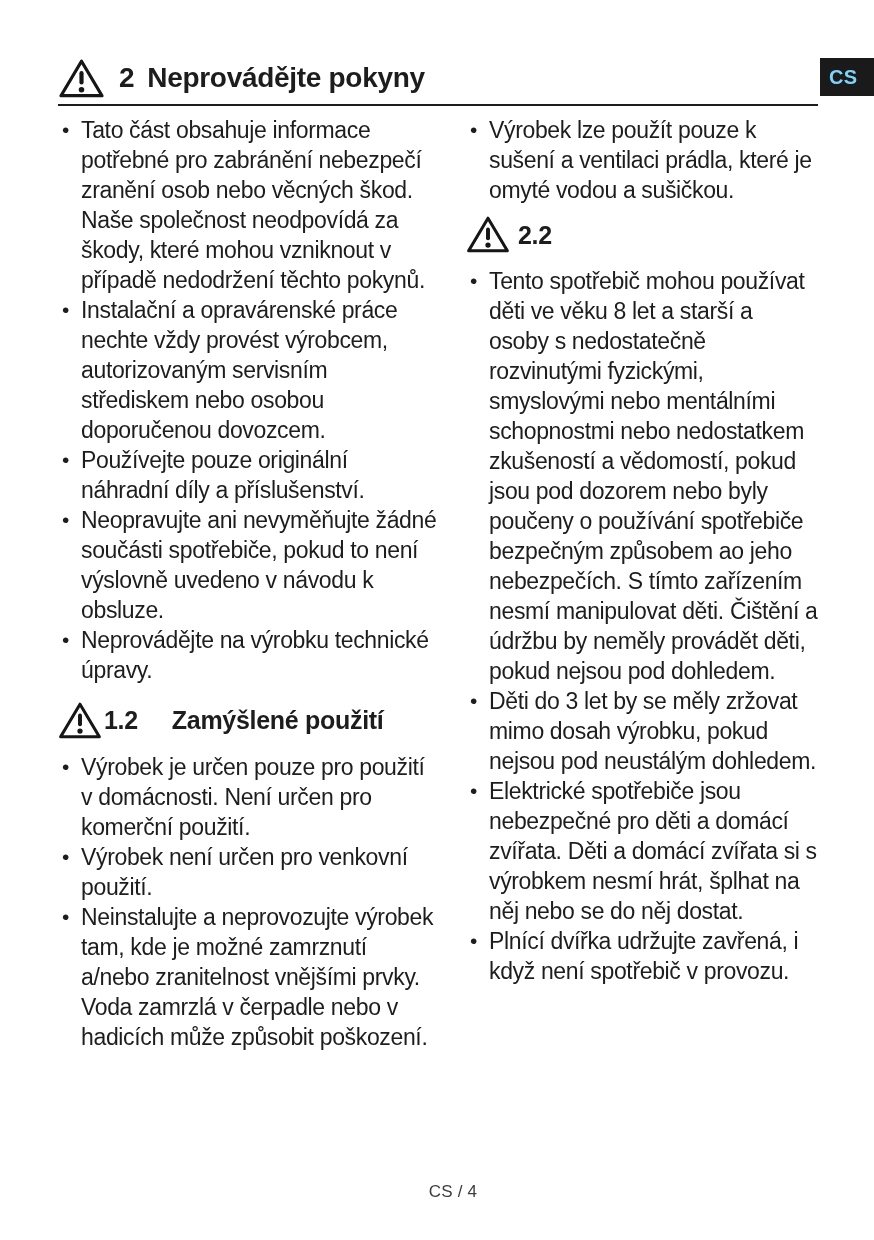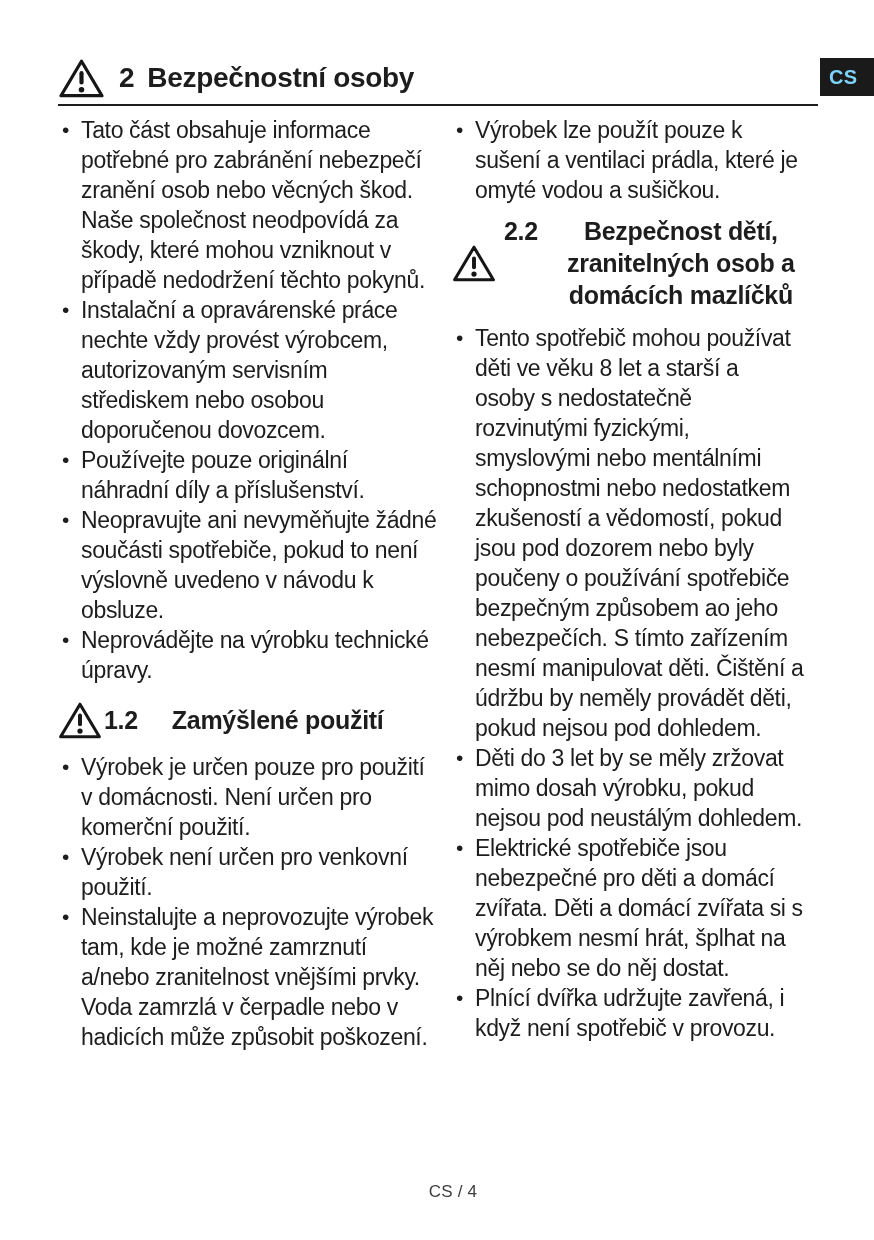--- a/index.html
+++ b/index.html
@@ -57,21 +57,21 @@
     font-weight: 700;
     display: flex;
     align-items: center;
     padding-left: 9px;
     box-sizing: border-box;
     letter-spacing: 0.2px;
   }
   
   .columns {
     display: flex;
-    gap: 12px;
+    gap: 26px;
     margin-top: 9px;
   }
   .col { box-sizing: border-box; }
   .col-left  { width: 382px; }
   .col-right { width: 352px; }
   ul.blist {
     list-style: none;
     margin: 0;
     padding: 0;
     font-size: 23px;
@@ -137,21 +137,21 @@
 
   <div class="content">
 
     <div class="doc-header">
       <svg class="tri-icon" width="47" height="41" viewBox="0 0 100 88" aria-hidden="true">
         <path d="M50 7 L94 81 L6 81 Z" fill="none" stroke="#161616" stroke-width="7" stroke-linejoin="round"></path>
         <rect x="45.5" y="28" width="9" height="29" rx="4.5" fill="#161616"></rect>
         <circle cx="50" cy="68" r="6" fill="#161616"></circle>
       </svg>
       <span class="h-num">2</span>
-      <span class="h-title">Bezpečnostní osoby</span>
+      <span class="h-title">Neprovádějte pokyny</span>
     </div>
     <div class="header-rule"></div>
 
     <div class="columns">
 
       <div class="col col-left">
         <ul class="blist">
           <li>Tato část obsahuje informace potřebné pro zabránění nebezpečí zranění osob nebo věcných škod. Naše společnost neodpovídá za škody, které mohou vzniknout v případě nedodržení těchto pokynů.</li>
           <li>Instalační a opravárenské práce nechte vždy provést výrobcem, autorizovaným servisním střediskem nebo osobou doporučenou dovozcem.</li>
           <li>Používejte pouze originální náhradní díly a příslušenství.</li>
@@ -183,21 +183,20 @@
         </ul>
 
         <div class="subheading sh22">
           <svg class="tri-icon" width="44" height="39" viewBox="0 0 100 88" aria-hidden="true">
             <path d="M50 7 L94 81 L6 81 Z" fill="none" stroke="#161616" stroke-width="7" stroke-linejoin="round"></path>
             <rect x="45.5" y="28" width="9" height="29" rx="4.5" fill="#161616"></rect>
             <circle cx="50" cy="68" r="6" fill="#161616"></circle>
           </svg>
           <div class="sh22-text">
             <span class="sh-num">2.2</span>
-            <span class="sh-title">Bezpečnost dětí, zranitelných osob a domácích mazlíčků</span>
           </div>
         </div>
 
         <ul class="blist">
           <li>Tento spotřebič mohou používat děti ve věku 8 let a starší a osoby s nedostatečně rozvinutými fyzickými, smyslovými nebo mentálními schopnostmi nebo nedostatkem zkušeností a vědomostí, pokud jsou pod dozorem nebo byly poučeny o používání spotřebiče bezpečným způsobem ao jeho nebezpečích. S tímto zařízením nesmí manipulovat děti. Čištění a údržbu by neměly provádět děti, pokud nejsou pod dohledem.</li>
           <li>Děti do 3 let by se měly zržovat mimo dosah výrobku, pokud nejsou pod neustálým dohledem.</li>
           <li>Elektrické spotřebiče jsou nebezpečné pro děti a domácí zvířata. Děti a domácí zvířata si s výrobkem nesmí hrát, šplhat na něj nebo se do něj dostat.</li>
           <li>Plnící dvířka udržujte zavřená, i když není spotřebič v provozu.</li>
         </ul>
       </div>

